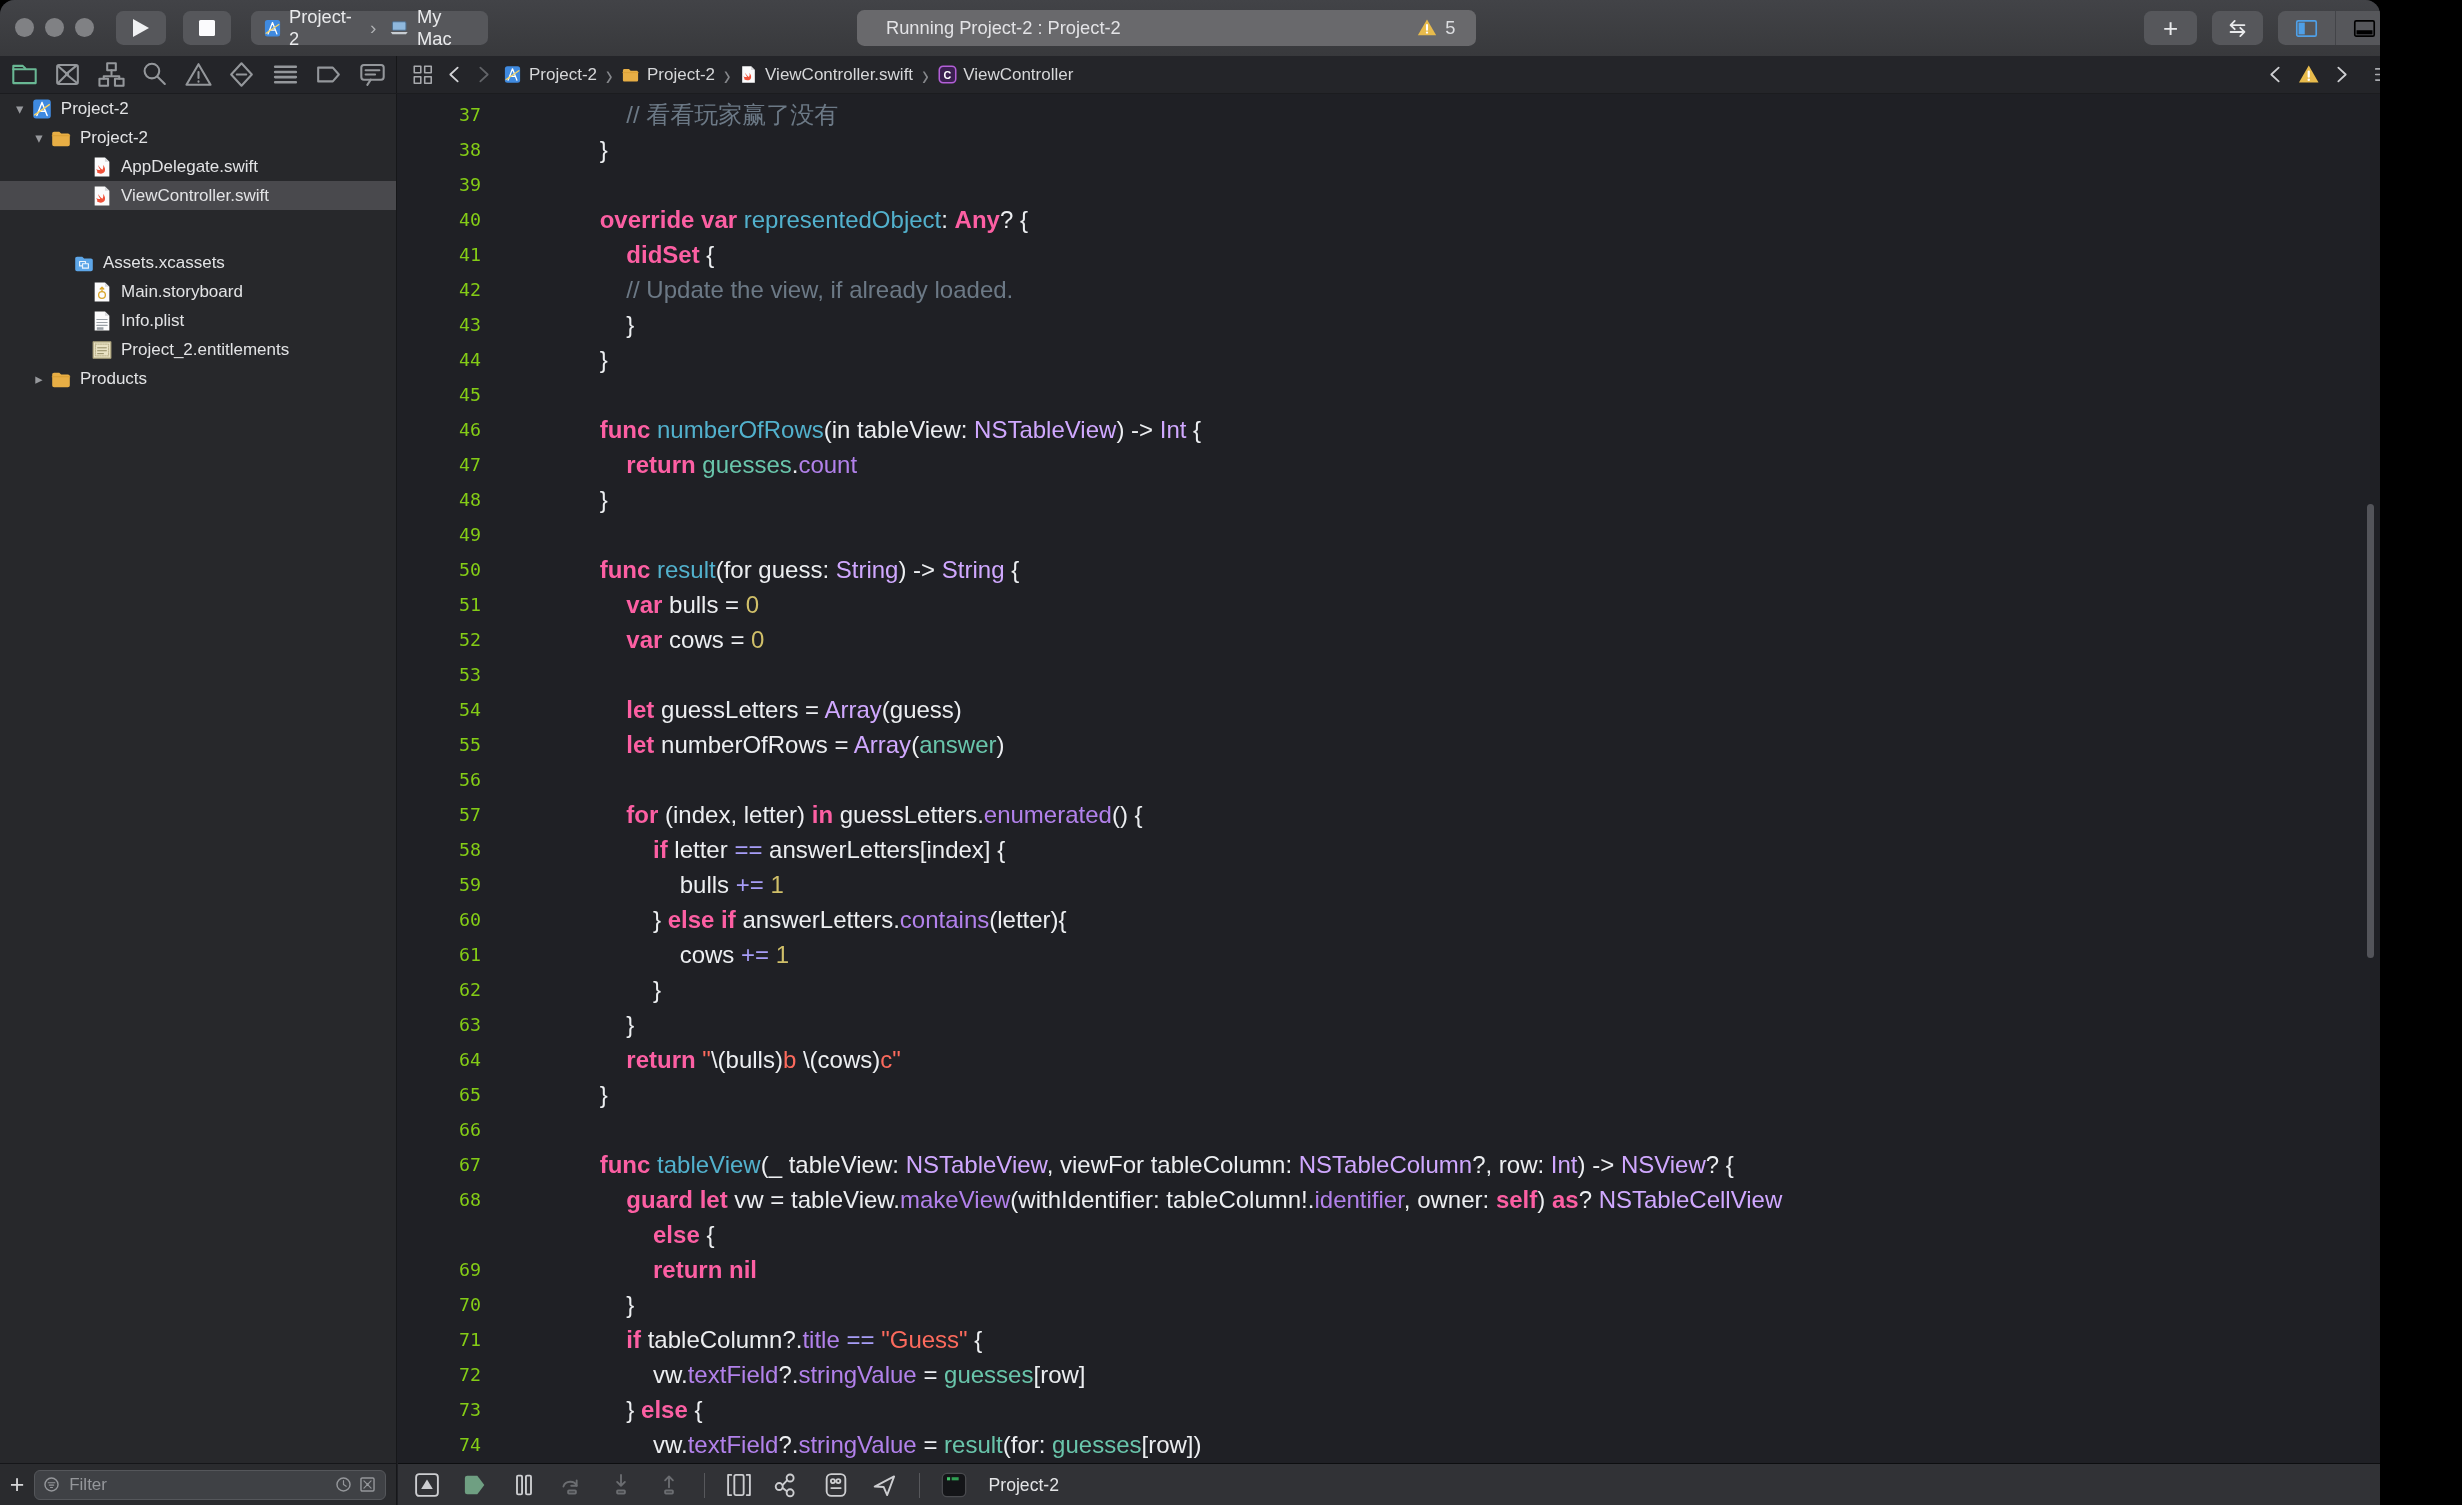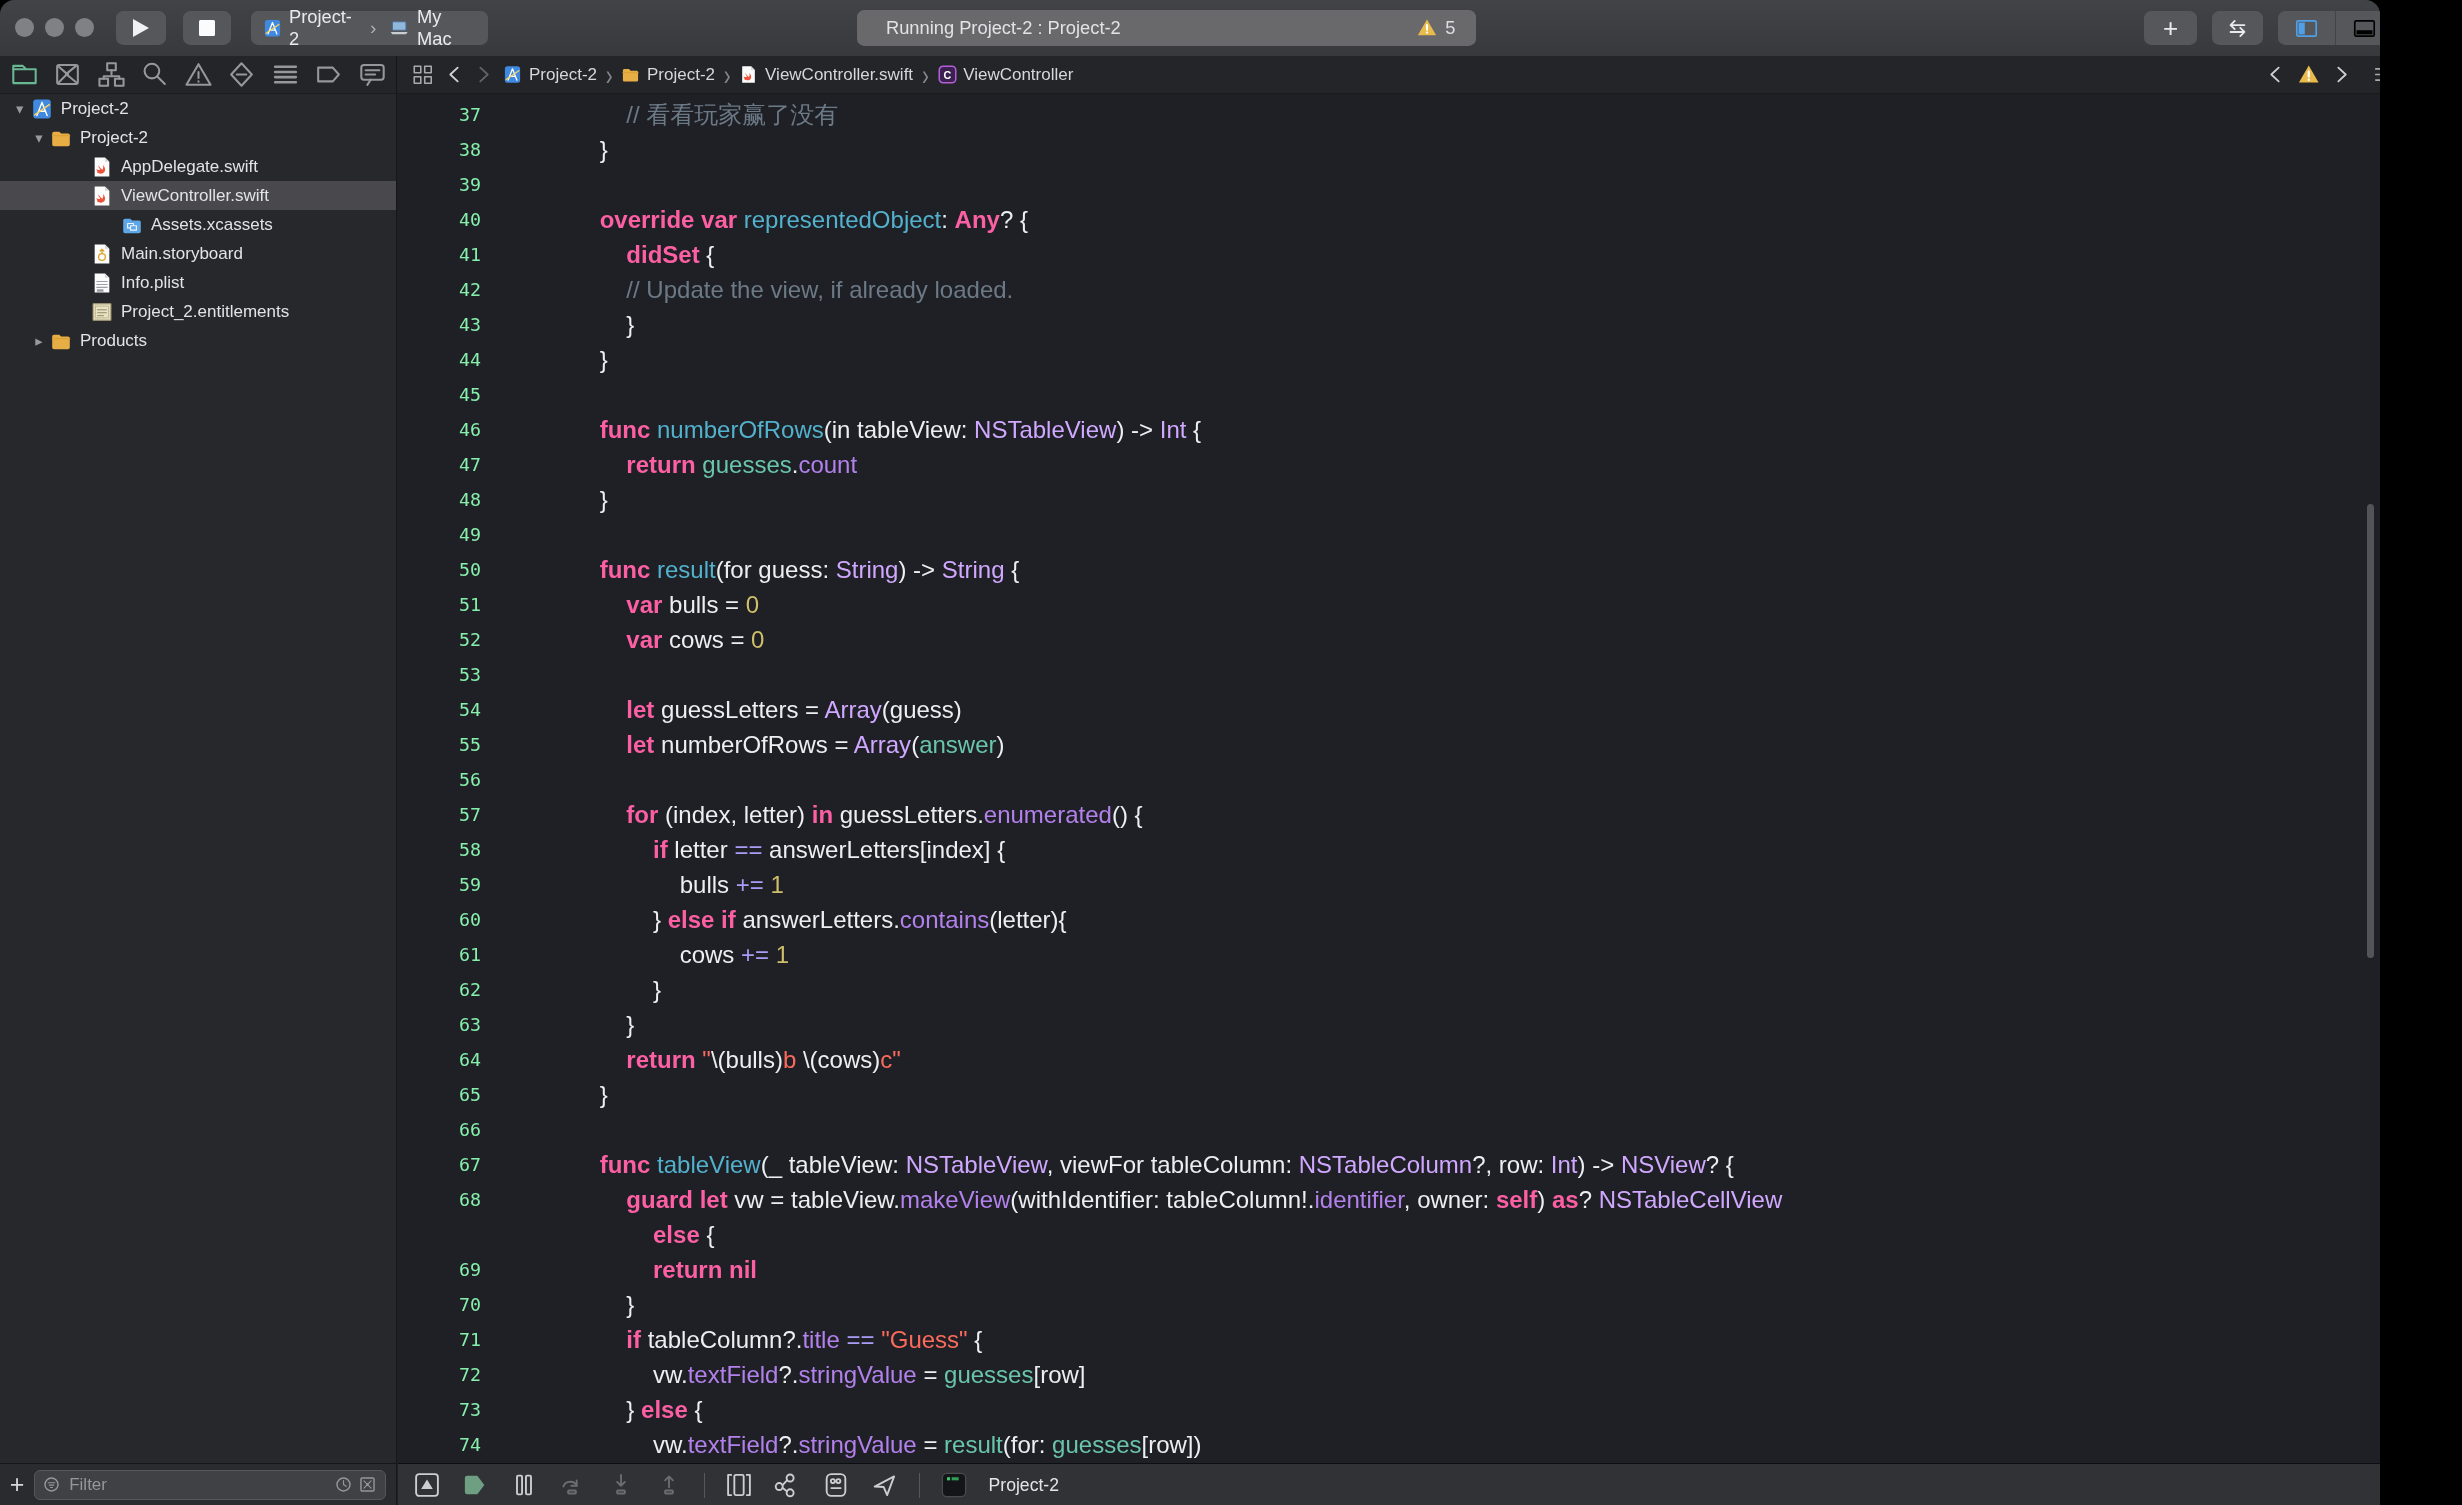--- a/index.html
+++ b/index.html
@@ -41,21 +41,21 @@
            border-right:0.7px solid #161719;box-sizing:border-box;}
   .trow{height:29px;display:flex;align-items:center;font-size:17px;color:#e2e3e5;white-space:nowrap;}
   .trow.sel{background:#49494d;}
   .disc{width:22px;font-size:14.7px;color:#97999d;text-align:center;flex:0 0 auto;}
   .ticon{width:22px;height:22px;margin-right:8px;flex:0 0 auto;display:flex;align-items:center;justify-content:center;}
   
   .editor{position:absolute;left:398px;top:94px;right:0;height:1370px;background:#1f2025;overflow:hidden;}
   .code{padding-top:2.9px;}
   .line{display:flex;height:35px;}
   .ln{flex:0 0 83px;text-align:right;font-family:"DejaVu Sans Mono",monospace;font-size:18.3px;
-      line-height:35px;color:#86efac;}
+      line-height:35px;color:#84cc16;}
   .cd{padding-left:92px;font-family:Liberation Sans, sans-serif;font-size:24px;line-height:35px;white-space:pre;}
   .tk-k{color:var(--keyword);font-weight:700;}
   .tk-t{color:var(--plain);}
   .tk-c{color:var(--comment);}
   .tk-s{color:var(--string);}
   .tk-n{color:var(--number);}
   .tk-f{color:var(--func_decl);}
   .tk-y{color:var(--type);}
   .tk-m{color:var(--member);}
   .tk-v{color:var(--project_symbol);}
@@ -359,21 +359,21 @@
         <span class="disc"></span>
         <span class="ticon">
           <svg width="100%" height="100%" viewBox="0 0 30 30" fill="none" stroke="currentColor" stroke-width="2.4" stroke-linecap="round" stroke-linejoin="round">
             <path d="M5 2h14l6 6v20H5z" fill="#fbfbfc" stroke="none"></path>
             <path d="M19 2l6 6h-6z" fill="#d8d9dc" stroke="none"></path>
             <path d="M8.2 22.5c3.6 2.4 8.6 1.9 10.3-.9 1.6-2.7.5-6.6-2.3-9.5 1.1 2.9.5 5.3-.7 6.7-2.4-1.7-4.6-4.3-5.8-6.6.3 2.2 1.4 4.5 3 6.4-1.7.9-3.9.4-5.6-1 .8 2 2.2 3.4 1.1 4.9z" fill="#f0513a" stroke="none"></path>
           </svg>
         </span>
         <span>ViewController.swift</span>
       </div>
-      <div class="trow" style="padding-left: 99px;">
+      <div class="trow" style="padding-left: 51px; margin-top: 38px;">
         <span class="disc"></span>
         <span class="ticon">
           <svg width="100%" height="100%" viewBox="0 0 30 30" fill="none" stroke="currentColor" stroke-width="2.4" stroke-linecap="round" stroke-linejoin="round">
             <path d="M3 9c0-1.6 1-2.6 2.6-2.6h7l2.6 2.6h9.2c1.6 0 2.6 1 2.6 2.6v12c0 1.6-1 2.6-2.6 2.6H5.6C4 26.2 3 25.2 3 23.6z" fill="#5da6e8" stroke="none"></path>
             <rect x="9" y="13" width="8" height="6" stroke="#eaf3fc" stroke-width="1.6"></rect>
             <rect x="13" y="16" width="8" height="6" fill="#5da6e8" stroke="#eaf3fc" stroke-width="1.6"></rect>
           </svg>
         </span>
         <span>Assets.xcassets</span>
       </div>

